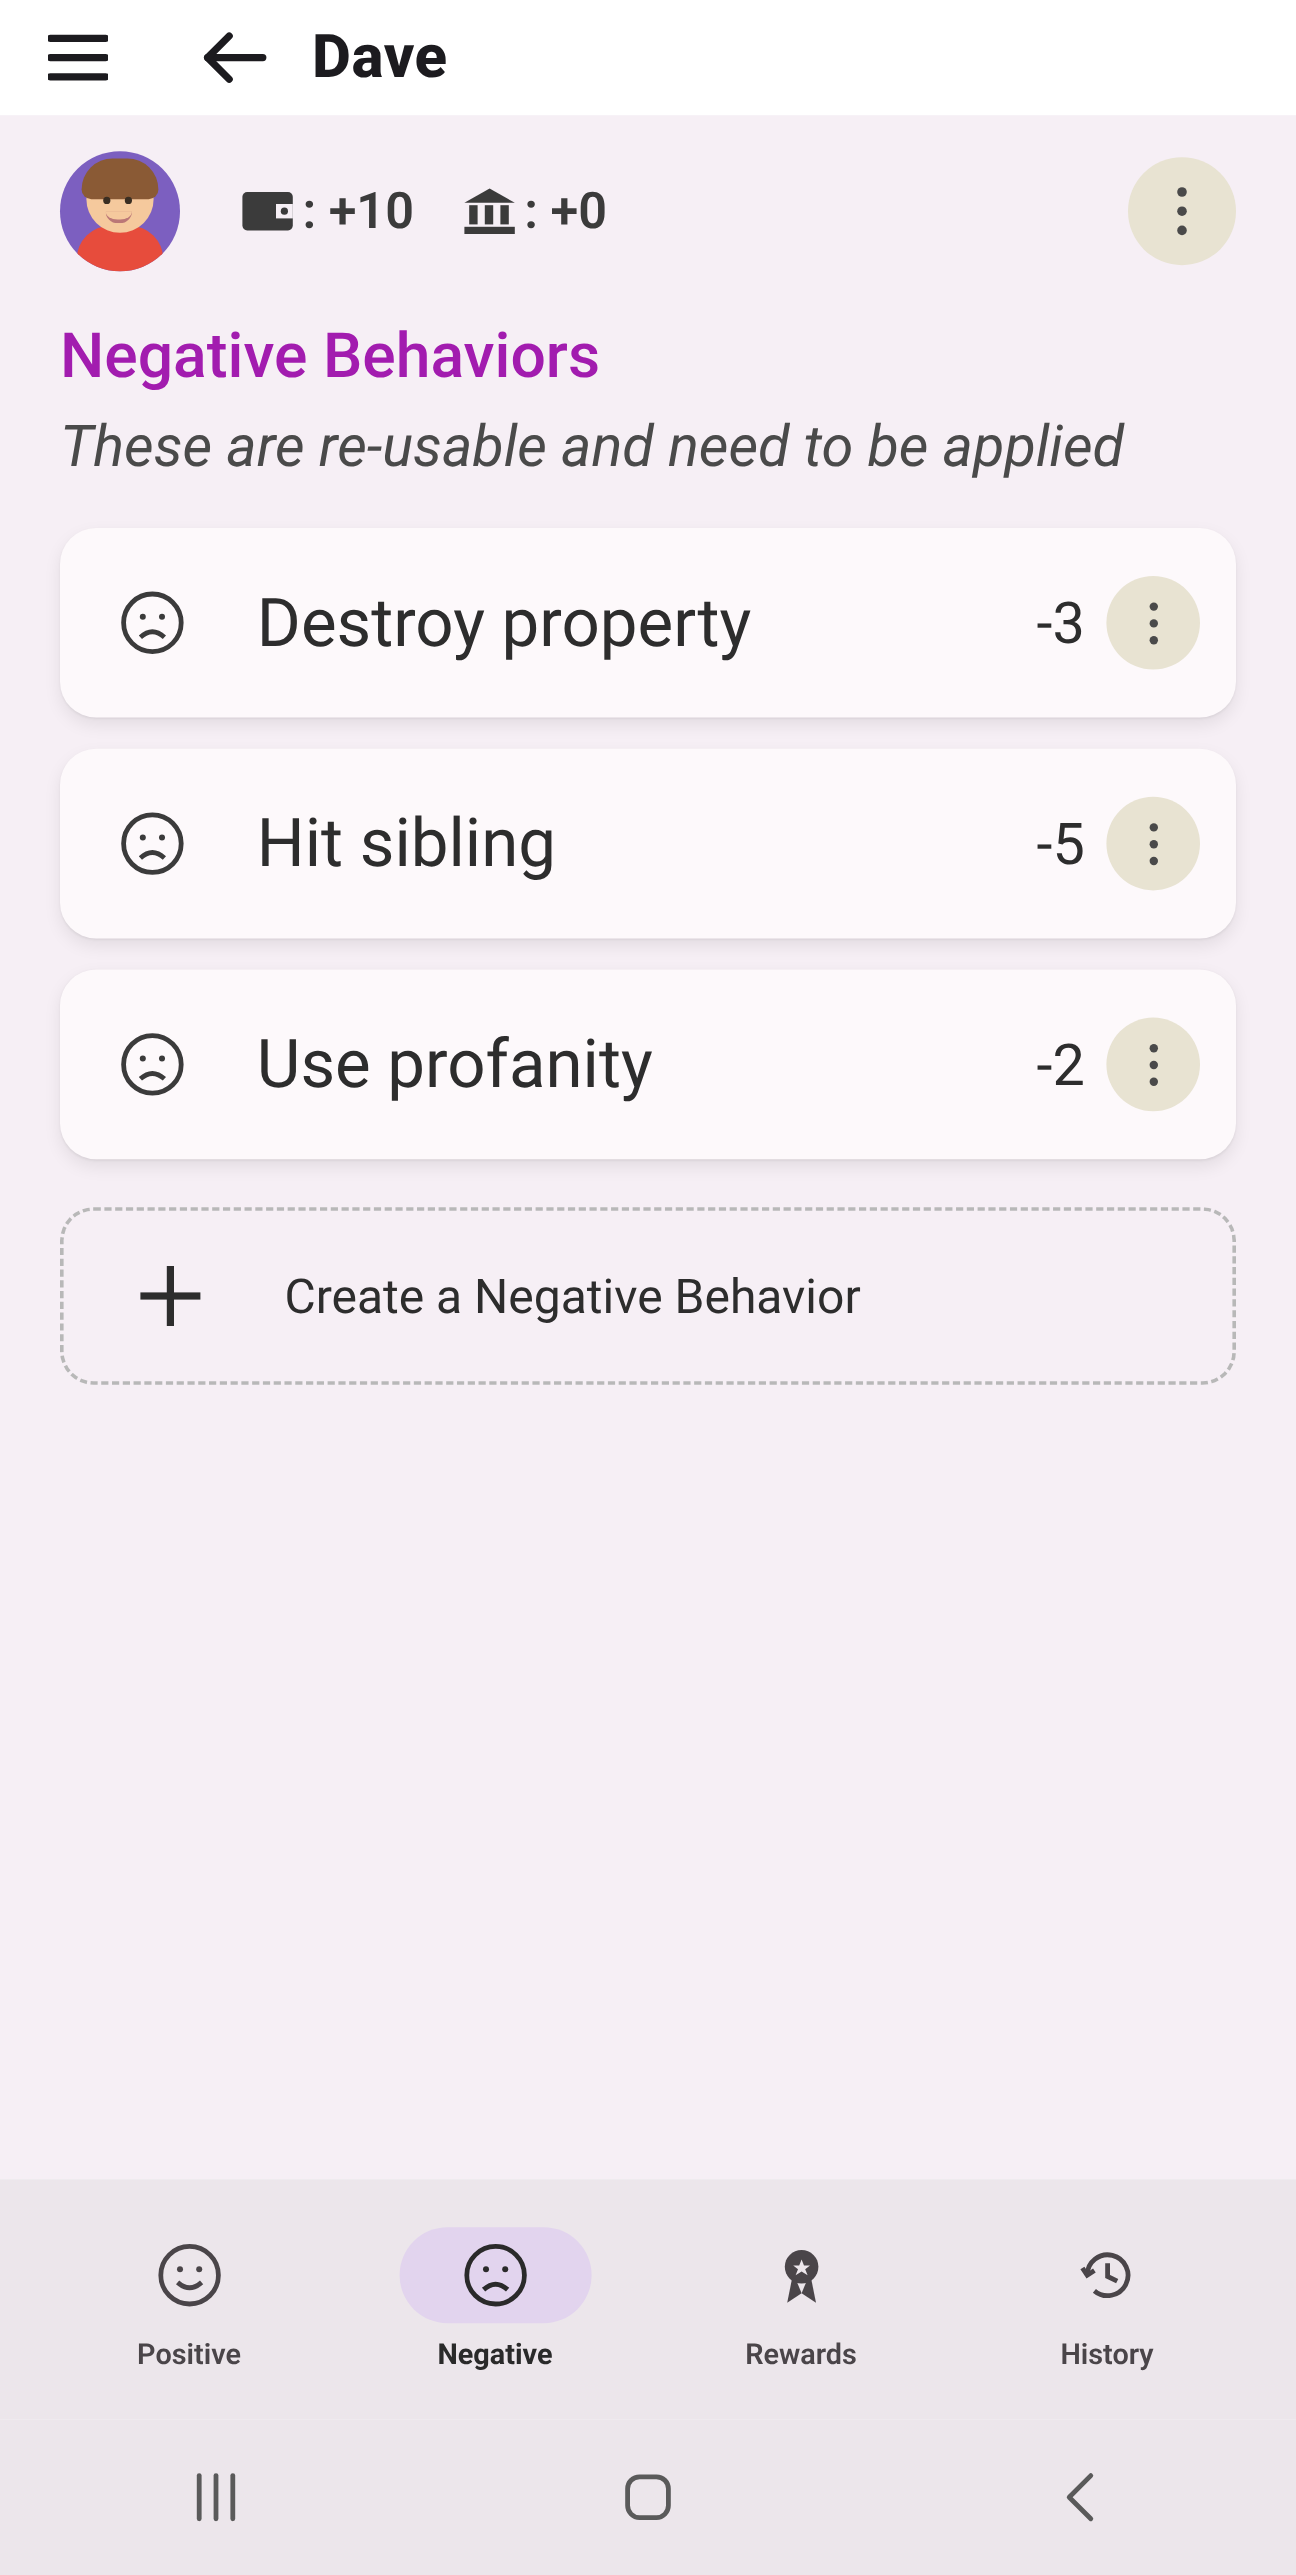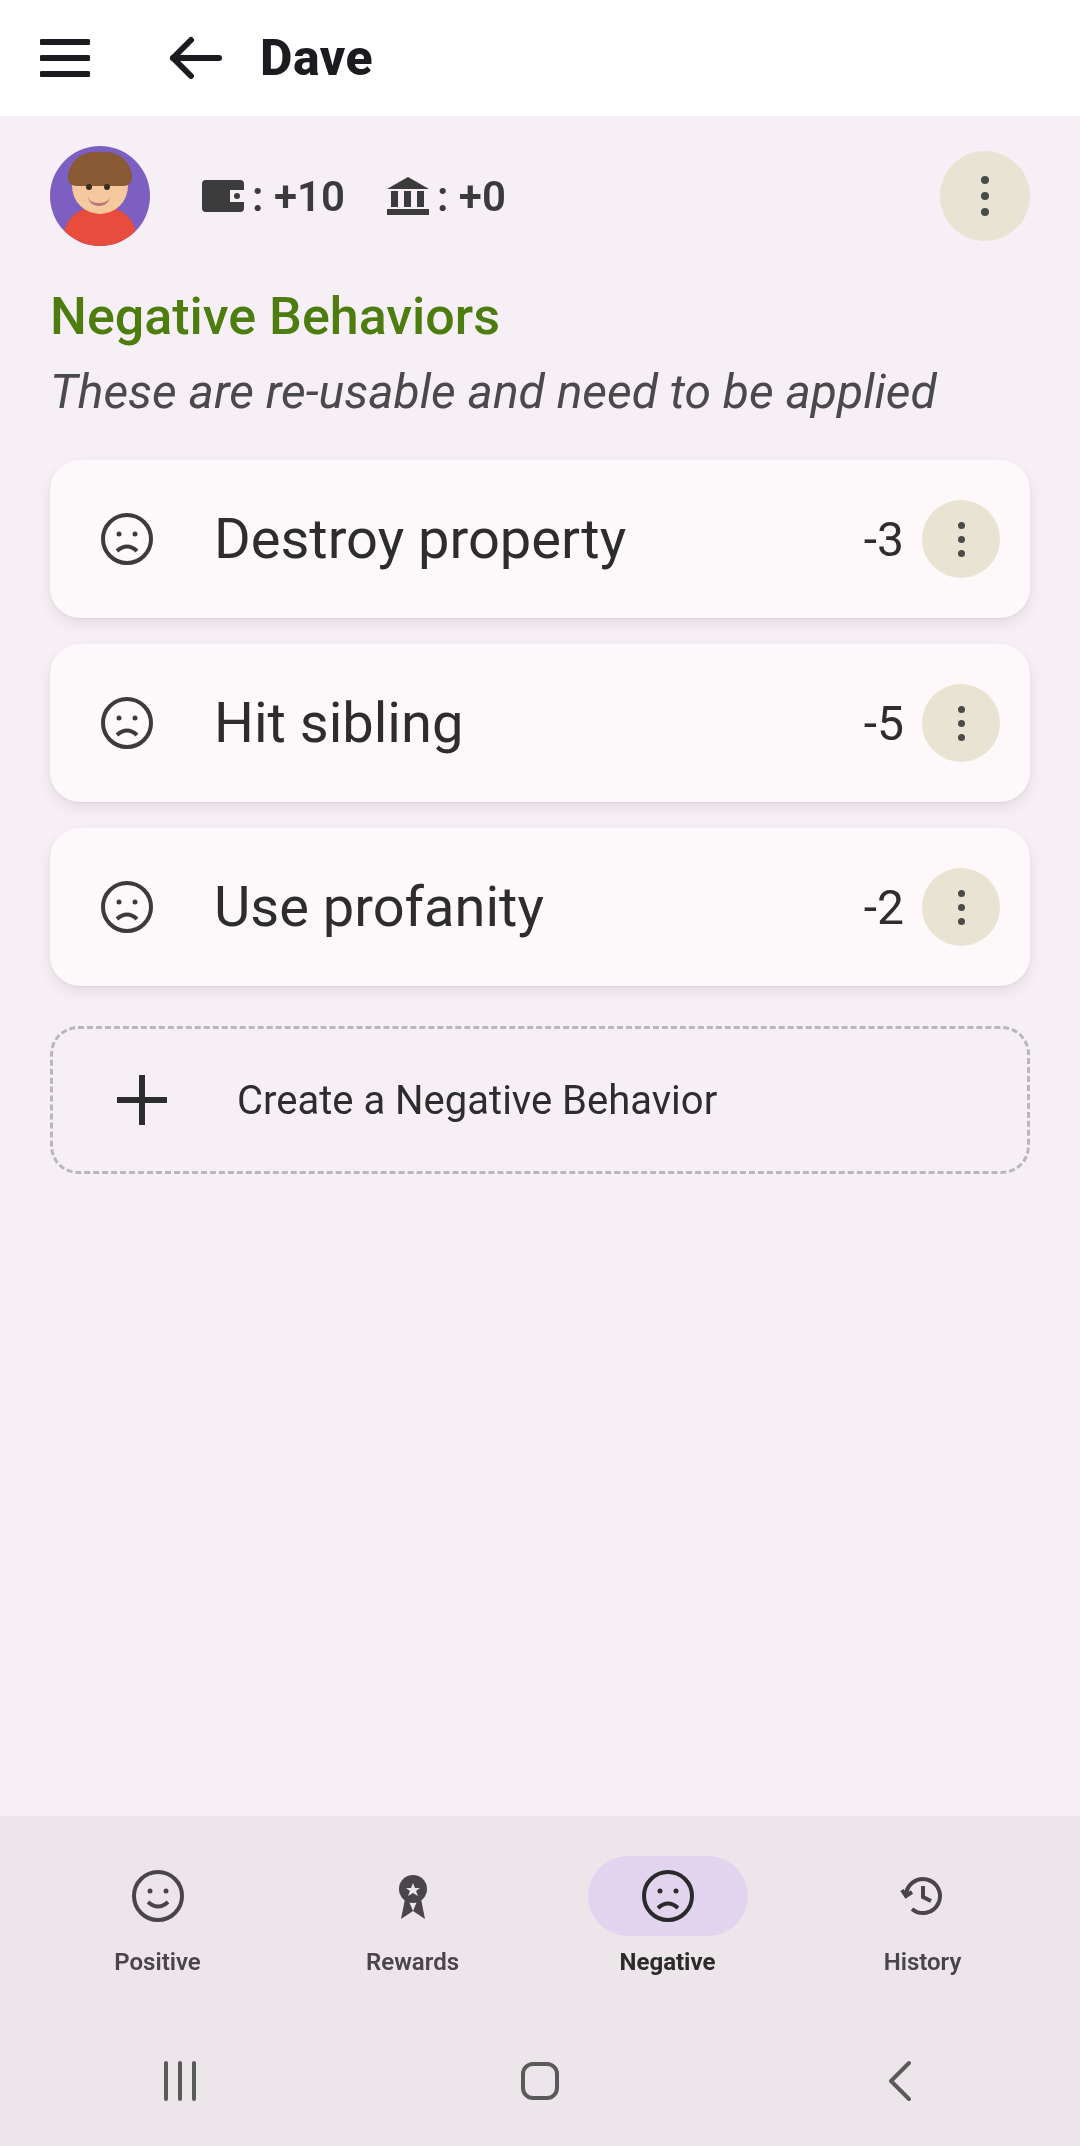--- a/index.html
+++ b/index.html
@@ -1,20 +1,20 @@
 <!DOCTYPE html>
 <html><head>
 <meta charset="utf-8">
 <style>
   * { box-sizing: border-box; margin: 0; padding: 0; }
   html, body { width: 1080px; height: 2146px; font-family: -apple-system, Roboto, "Segoe UI", sans-serif; background: #fff; }
   .screen { width: 1080px; height: 2146px; display: flex; flex-direction: column; background: #fff; }
 
   
-  .appbar { height: 116px; display: flex; align-items: center; padding: 0 30px; background: #fff; }
+  .appbar { height: 96px; display: flex; align-items: center; padding: 0 30px; background: #fff; }
   .appbar .hamburger, .appbar .back { width: 70px; height: 70px; display:flex; align-items:center; justify-content:center; }
   .appbar .hamburger svg, .appbar .back svg { stroke: #1c1b1f; }
   .appbar .back { margin-left: 60px; }
   .appbar .title { font-size: 50px; font-weight: 800; margin-left: 30px; color: #1c1b1f; letter-spacing: .5px; }
 
   
   .content { flex: 1; background: #f6eff5; padding: 20px 50px 0 50px; }
   .overview { display:flex; align-items:center; margin-top:10px; }
   .avatar { width: 100px; height: 100px; border-radius: 50%; background:#7c5fc0; position:relative; overflow:hidden; flex:0 0 auto; }
   .avatar .face { position:absolute; top:12px; left:22px; width:56px; height:56px; background:#f5c99d; border-radius:50%; }
@@ -25,21 +25,21 @@
   .avatar .shirt { position:absolute; bottom:-6px; left:14px; width:72px; height:44px; background:#e74c3c; border-radius:28px 28px 0 0; }
 
   .stats { display:flex; align-items:center; margin-left:50px; gap:40px; }
   .stat { display:flex; align-items:center; gap:6px; font-size:42px; color:#3b3b3b; font-weight:600; }
   .stat svg { fill:#3b3b3b; }
 
   .more-chip { margin-left:auto; width:90px; height:90px; border-radius:50%; background:#e8e3d2; display:flex; align-items:center; justify-content:center; }
   .more-chip .dots, .card-more .dots { width:8px; height:8px; background:#4a4a4a; border-radius:50%; box-shadow:0 -16px 0 #4a4a4a, 0 16px 0 #4a4a4a; }
   .card-more .dots { width:7px; height:7px; box-shadow:0 -14px 0 #4a4a4a, 0 14px 0 #4a4a4a; }
 
-  .section-title { font-size:52px; color:#4d7c0f; margin-top:40px; font-weight:500; }
+  .section-title { font-size:52px; color:#a21caf; margin-top:40px; font-weight:500; }
   .section-sub { font-size:48px; color:#4a4a4a; font-style:italic; margin-top:16px; }
 
   .cards { margin-top:40px; display:flex; flex-direction:column; gap:26px; }
   .card { background:#fdf9fb; border-radius:30px; padding:40px 30px 40px 50px; display:flex; align-items:center; box-shadow:0 6px 14px rgba(0,0,0,.08), 0 1px 2px rgba(0,0,0,.06); }
   .card .emo { width:54px; height:54px; flex:0 0 auto; }
   .card .label { font-size:56px; color:#2d2d2d; margin-left:60px; flex:1; }
   .card .points { font-size:48px; color:#2d2d2d; margin-right:18px; }
   .card-more { width:78px; height:78px; border-radius:50%; background:#e8e3d2; display:flex; align-items:center; justify-content:center; }
 
   .create { margin-top:40px; border:3px dashed #b8b8b8; border-radius:28px; padding:46px 50px; display:flex; align-items:center; }
@@ -178,41 +178,41 @@
         <div class="icon-wrap">
           <svg width="54" height="54" viewBox="0 0 54 54" fill="none" stroke="#4a4549" stroke-width="4">
     <circle cx="27" cy="27" r="24"></circle>
     <circle cx="19" cy="22" r="2.5" fill="#4a4549" stroke="none"></circle>
     <circle cx="35" cy="22" r="2.5" fill="#4a4549" stroke="none"></circle>
     <path d="M17 33 Q27 42 37 33"></path>
   </svg>
         </div>
         <div class="lbl">Positive</div>
       </div>
+      <div class="nav-item active">
+        <div class="icon-wrap">
+          <svg class="emo" width="54" height="54" viewBox="0 0 54 54" fill="none" stroke="#2a2a2a" stroke-width="4">
+    <circle cx="27" cy="27" r="24"></circle>
+    <circle cx="19" cy="22" r="2.5" fill="#2a2a2a" stroke="none"></circle>
+    <circle cx="35" cy="22" r="2.5" fill="#2a2a2a" stroke="none"></circle>
+    <path d="M17 39 Q27 30 37 39"></path>
+  </svg>
+        </div>
+        <div class="lbl">Negative</div>
+      </div>
       <div class="nav-item">
         <div class="icon-wrap">
           <svg width="54" height="54" viewBox="0 0 54 54">
     <circle cx="27" cy="20" r="14" fill="#4a4549"></circle>
     <polygon points="27,14 29,19 34,19 30,22 32,27 27,24 22,27 24,22 20,19 25,19" fill="#ece6eb"></polygon>
     <polygon points="19,30 15,50 27,42 22,30" fill="#4a4549"></polygon>
     <polygon points="35,30 39,50 27,42 32,30" fill="#4a4549"></polygon>
   </svg>
         </div>
         <div class="lbl">Rewards</div>
-      </div>
-      <div class="nav-item active">
-        <div class="icon-wrap">
-          <svg class="emo" width="54" height="54" viewBox="0 0 54 54" fill="none" stroke="#2a2a2a" stroke-width="4">
-    <circle cx="27" cy="27" r="24"></circle>
-    <circle cx="19" cy="22" r="2.5" fill="#2a2a2a" stroke="none"></circle>
-    <circle cx="35" cy="22" r="2.5" fill="#2a2a2a" stroke="none"></circle>
-    <path d="M17 39 Q27 30 37 39"></path>
-  </svg>
-        </div>
-        <div class="lbl">Negative</div>
       </div>
       <div class="nav-item">
         <div class="icon-wrap">
           <svg width="54" height="54" viewBox="0 0 54 54" fill="none" stroke="#4a4549" stroke-width="4">
     <path d="M10 27 A17 17 0 1 1 16 40"></path>
     <polyline points="6,21 10,27 16,23" fill="none"></polyline>
     <polyline points="27,17 27,28 35,32" fill="none"></polyline>
   </svg>
         </div>
         <div class="lbl">History</div>

